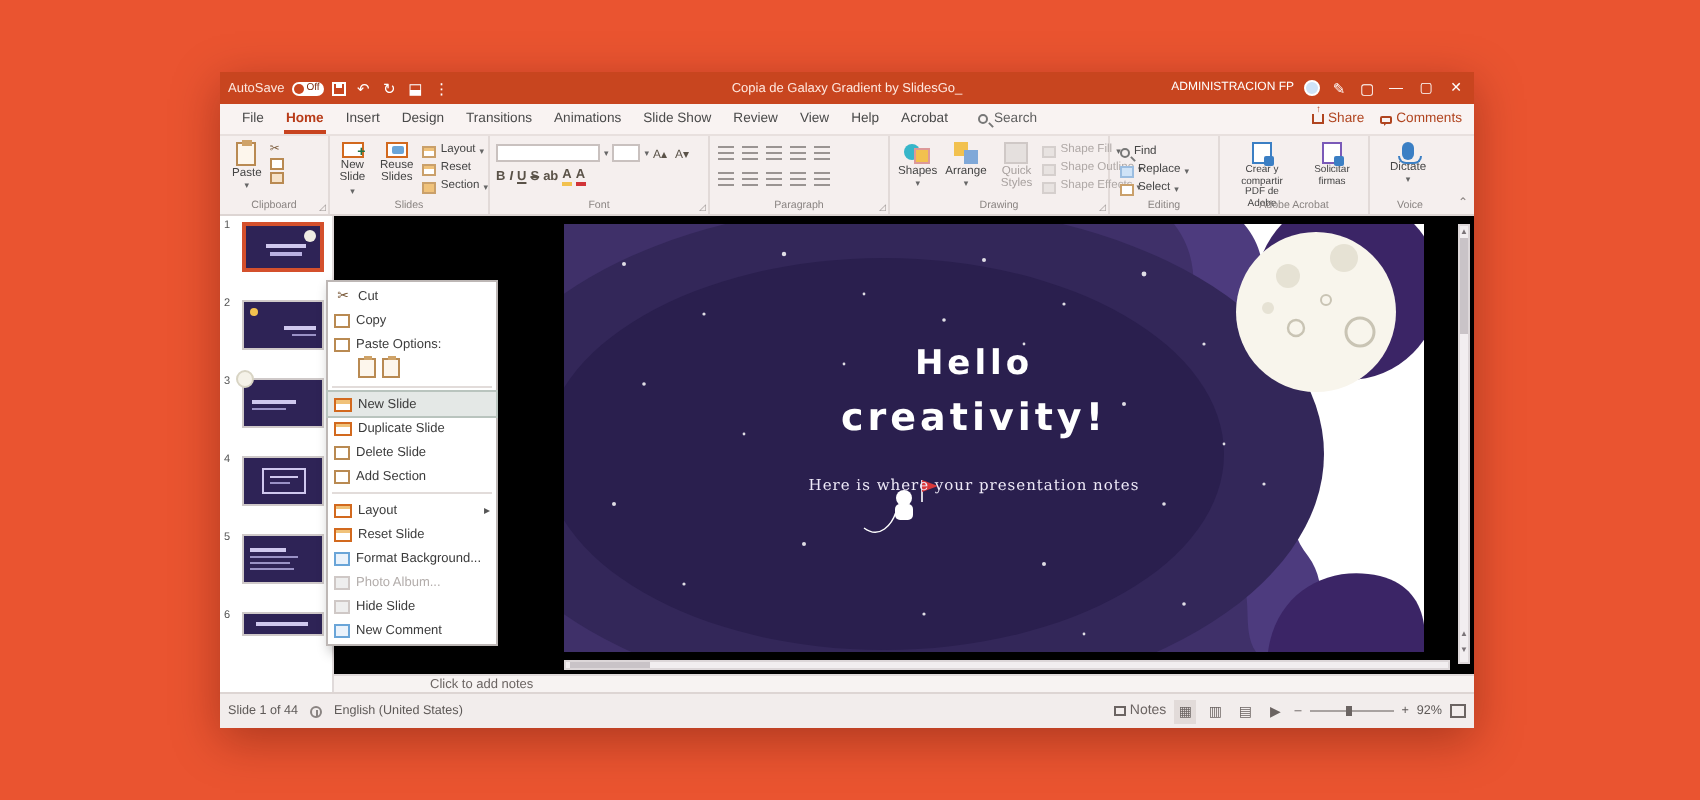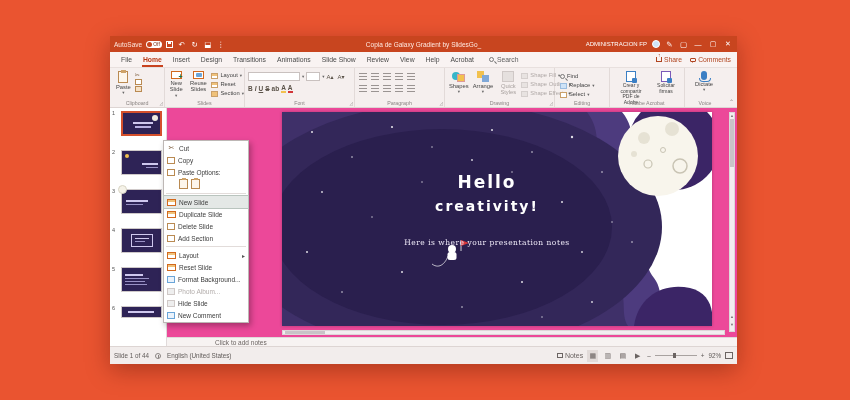--- a/index.html
+++ b/index.html
@@ -81,30 +81,30 @@
   .mic-ico::after { content:""; position:absolute; left:-2px; bottom:-2px; width:10px; height:3px; border:1px solid #3b7fc4; border-top:none; border-radius:0 0 4px 4px; }
   .collapse-chev { position:absolute; right:3px; bottom:2px; font-size:6px; color:#8a8482; }
 
   
   .panel { position:absolute; left:0; top:72px; width:57px; height:238px; background:#fff; border-right:1px solid #E0DADA; overflow:hidden; }
   .thumb-row { position:relative; height:39px; }
   .t-num { position:absolute; left:2px; top:2px; font-size:5.5px; color:#555; }
   .thumb { position:absolute; left:11px; top:3px; width:41px; height:25px; background:#2E2356; border:1px solid #cfc9c9; overflow:visible; }
   .thumb.selected { border:2px solid #D4502C; }
   .thumb .dec { position:absolute; }
-  .main { position:absolute; left:57px; top:72px; right:0; height:238px; background:#ec4899; }
+  .main { position:absolute; left:57px; top:72px; right:0; height:238px; background:#000000; }
 
   
   .slide { position:absolute; left:115px; top:4px; width:430px; height:214px; background:#fff;
            box-shadow:0 0 3px rgba(0,0,0,.25); overflow:hidden; }
   .slide svg { position:absolute; inset:0; }
   .s-title { position:absolute; left:30px; width:350px; text-align:center; color:#fff; font-weight:bold;
              font-family:"DejaVu Sans", sans-serif; letter-spacing:2px; }
   .s-t1 { top:60px; font-size:17px; }
-  .s-t2 { top:86px; font-size:14px; }
+  .s-t2 { top:86px; font-size:19px; }
   .s-sub { position:absolute; left:30px; width:350px; top:126px; text-align:center; color:#efeaf8;
            font-size:7.5px; font-family:"DejaVu Serif", serif; letter-spacing:.5px; }
 
   
   .vscroll { position:absolute; right:2px; top:4px; width:6px; height:220px; background:#F2EEF0; border:1px solid #DDD7D9; }
   .v-thumb { position:absolute; left:0; right:0; top:6px; height:48px; background:#C9C3C7; }
   .v-arr { position:absolute; left:0; right:0; text-align:center; font-size:4px; color:#7a7478; }
   .hscroll { position:absolute; left:115px; right:12px; top:222px; height:5px; background:#F2EEF0; border:1px solid #DDD7D9; }
   .h-thumb { position:absolute; left:2px; top:0; bottom:0; width:40px; background:#C9C3C7; }
   .notes { position:absolute; left:0; right:0; top:229px; height:9px; background:#F7F3F2; border-top:1px solid #E0DADA;

